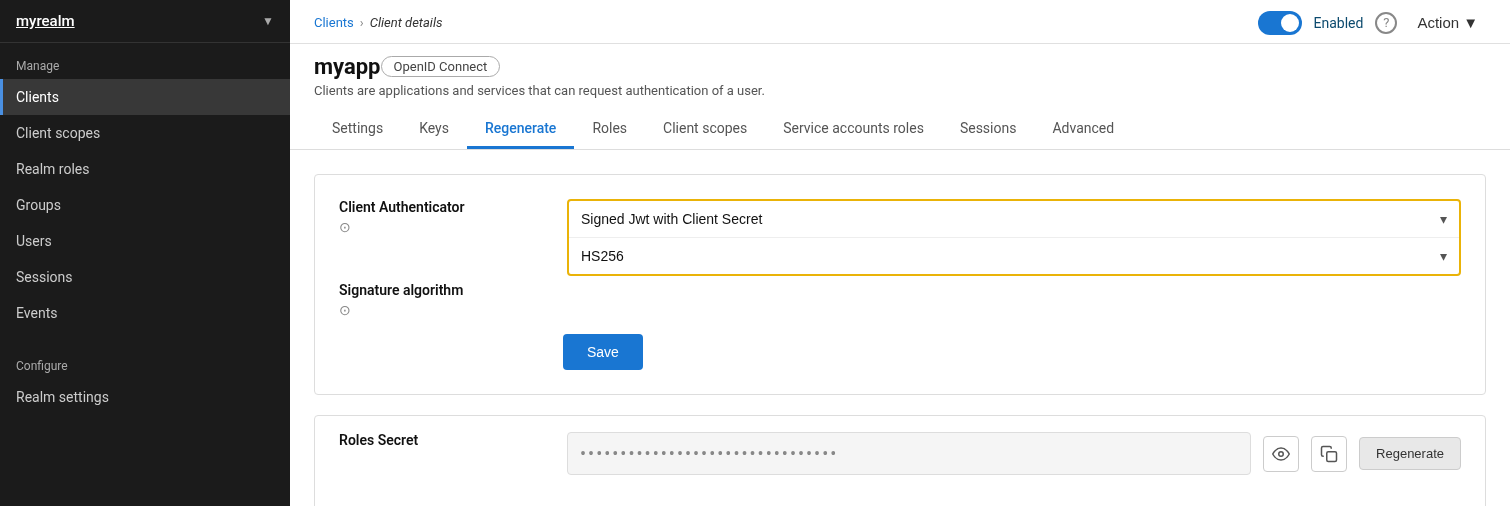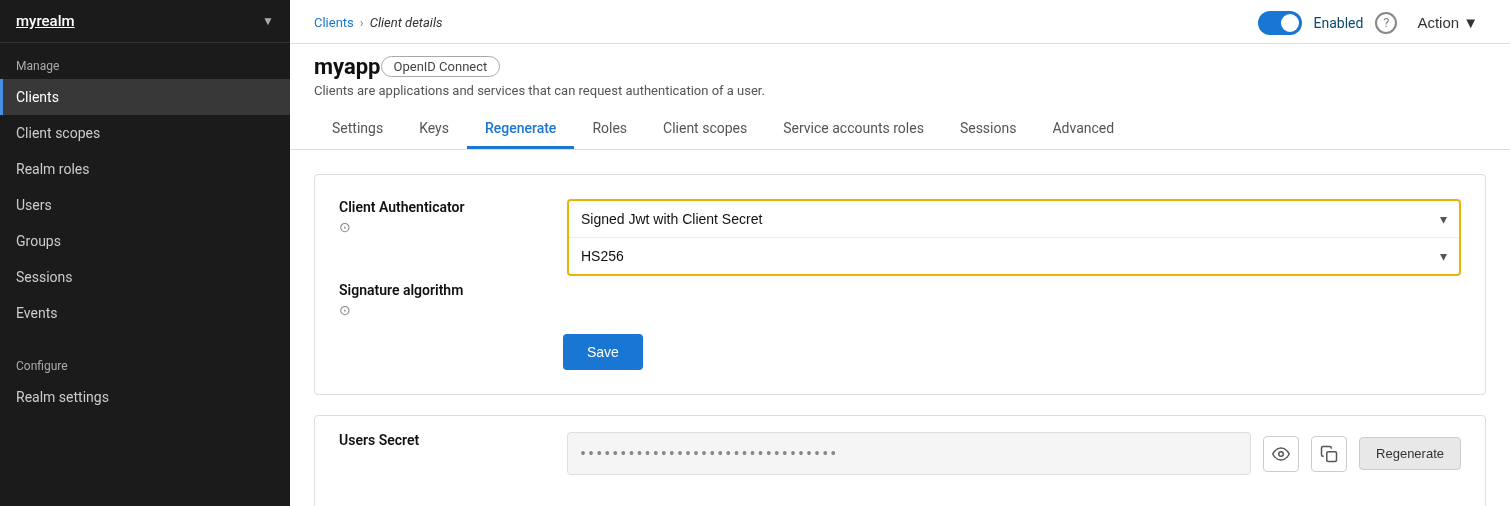--- a/index.html
+++ b/index.html
@@ -334,24 +334,24 @@
   <div class="sidebar-item active">
     <span>Clients</span>
   </div>
   <div class="sidebar-item">
     <span>Client scopes</span>
   </div>
   <div class="sidebar-item">
     <span>Realm roles</span>
   </div>
   <div class="sidebar-item">
+    <span>Groups</span>
+  </div>
+  <div class="sidebar-item">
     <span>Users</span>
-  </div>
-  <div class="sidebar-item">
-    <span>Groups</span>
   </div>
   <div class="sidebar-item">
     <span>Sessions</span>
   </div>
   <div class="sidebar-item">
     <span>Events</span>
   </div>
 
   <div class="sidebar-section-label" style="margin-top:12px;">Configure</div>
 
@@ -441,21 +441,21 @@
       </div>
 
       <div style="padding-left: 224px;">
         <button class="save-btn">Save</button>
       </div>
     </div>
 
     <div class="form-card" style="padding: 16px 24px;">
       <div class="form-row">
         <div class="form-label-col">
-          <span class="form-label">Users Secret</span>
+          <span class="form-label">Roles Secret</span>
         </div>
         <div class="form-control-col">
           <div class="client-secret-row">
             <div class="secret-dots">••••••••••••••••••••••••••••••••</div>
             <div class="icon-btn">
               <svg width="18" height="18" viewBox="0 0 24 24" fill="none" stroke="currentColor" stroke-width="2">
                   <circle cx="12" cy="12" r="3"></circle>
                   <path d="M1 12S5 4 12 4s11 8 11 8-4 8-11 8S1 12 1 12z"></path>
                 </svg>
             </div>

